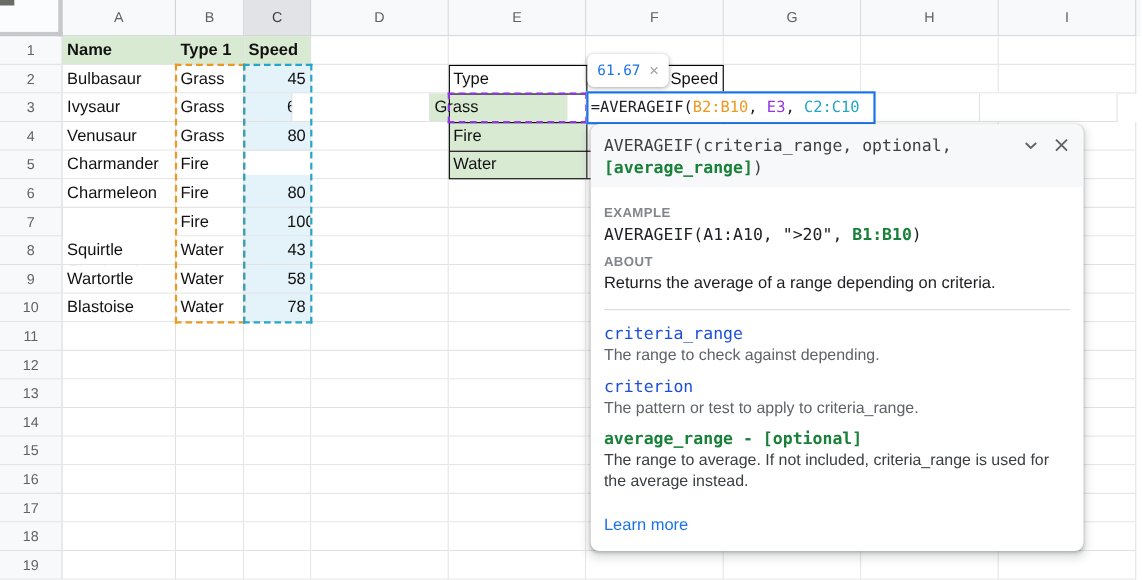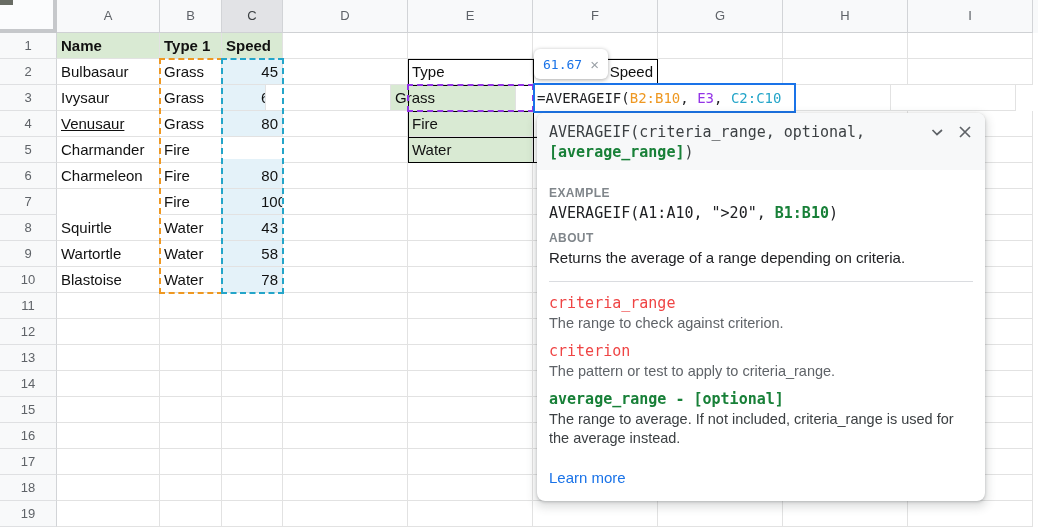--- a/index.html
+++ b/index.html
@@ -55,21 +55,21 @@
   .grn{color:var(--doc_green);font-weight:bold;text-align:center;}
   .head-icons{display:flex;gap:12px;padding-top:2px;margin-left:8px;}
   .hicon{cursor:pointer;display:block;}
   .pop-body{padding:8px 12px 14px 12px;}
   .sec-label{font-size:12px;font-weight:bold;letter-spacing:.4px;color:#80868b;margin-top:8px;}
   .mono{font-family:"DejaVu Sans Mono",monospace;}
   .example{font-size:15px;color:#202124;margin-top:3px;line-height:20px;}
   .about{font-size:15px;color:#202124;margin-top:3px;line-height:19px;}
   .divider{border:none;border-top:1px solid #dadce0;margin:14px 0 12px 0;}
   .param{margin-bottom:9px;}
-  .pname{font-size:15px;color:#ef4444;line-height:19px;}
+  .pname{font-size:15px;color:#1d4ed8;line-height:19px;}
   .pname.grn-bold{color:var(--doc_green);font-weight:bold;}
   .pdesc{font-size:14.5px;color:#5f6368;line-height:19px;margin-top:1px;}
   .pdesc.dark{color:#3c4043;}
   .learn{display:inline-block;margin-top:12px;font-size:15px;color:var(--link_blue);cursor:pointer;text-decoration:none;}
 </style>
 </head>
 <body>
 
 <div id="stage" style="--range_orange: #EE9822; --range_purple: #9334E6; --range_cyan: #24A5C9; --selection_blue: #1A73E8; --doc_green: #188038; --link_blue: #1A73E8; --cell_green: #D9EAD3; --cell_cyan: #E4F2F9;">
 
@@ -117,21 +117,21 @@
         <div class="cell bgc ar" style="width: 39px;">60</div>
         <div class="cell" style="width: 125px;"></div>
         <div class="cell bgg" style="width: 125px;">Grass</div>
         <div class="cell" style="width: 125px;"></div>
         <div class="cell" style="width: 125px;"></div>
         <div class="cell" style="width: 125px;"></div>
         <div class="cell" style="width: 125px;"></div>
       </div>
       <div class="grow">
         <div class="rowhdr" style="width: 57px;">4</div>
-        <div class="cell" style="width: 103px; text-decoration: underline;">Venusaur</div>
+        <div class="cell" style="width: 103px;">Venusaur</div>
         <div class="cell" style="width: 62px;">Grass</div>
         <div class="cell bgc ar" style="width: 61px;">80</div>
         <div class="cell" style="width: 125px;"></div>
         <div class="cell bgg" style="width: 125px;">Fire</div>
         <div class="cell" style="width: 125px;"></div>
         <div class="cell" style="width: 125px;"></div>
         <div class="cell" style="width: 125px;"></div>
         <div class="cell" style="width: 125px;"></div>
       </div>
       <div class="grow">
@@ -355,21 +355,21 @@
       <div class="sec-label">EXAMPLE</div>
       <div class="mono example"><span>AVERAGEIF(A1:A10, "&gt;20", </span><span class="grn">B1:B10</span><span>)</span></div>
 
       <div class="sec-label">ABOUT</div>
       <div class="about">Returns the average of a range depending on criteria.</div>
 
       <hr class="divider">
 
       <div class="param">
         <div class="pname mono">criteria_range</div>
-        <div class="pdesc">The range to check against criterion.</div>
+        <div class="pdesc">The range to check against depending.</div>
       </div>
       <div class="param">
         <div class="pname mono">criterion</div>
         <div class="pdesc">The pattern or test to apply to criteria_range.</div>
       </div>
       <div class="param">
         <div class="pname mono grn-bold">average_range - [optional]</div>
         <div class="pdesc dark">The range to average. If not included, criteria_range is used for the average instead.</div>
       </div>
 

